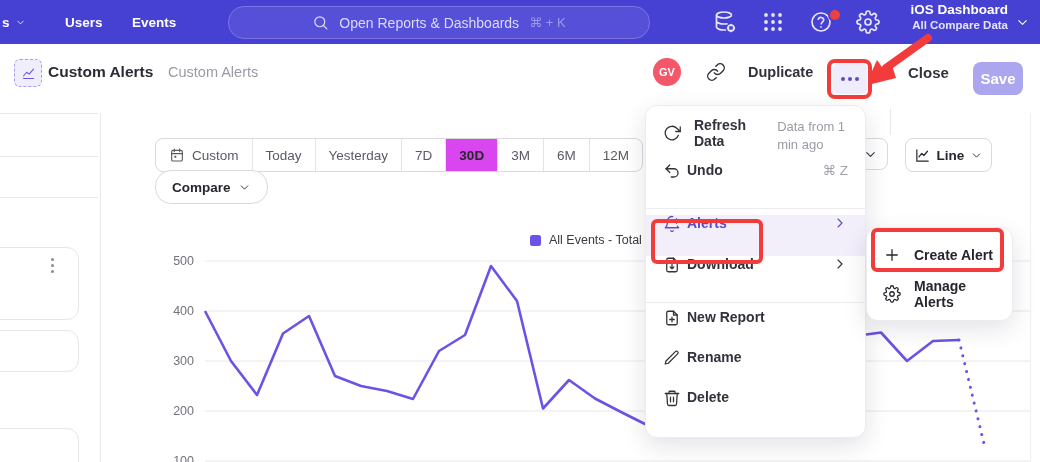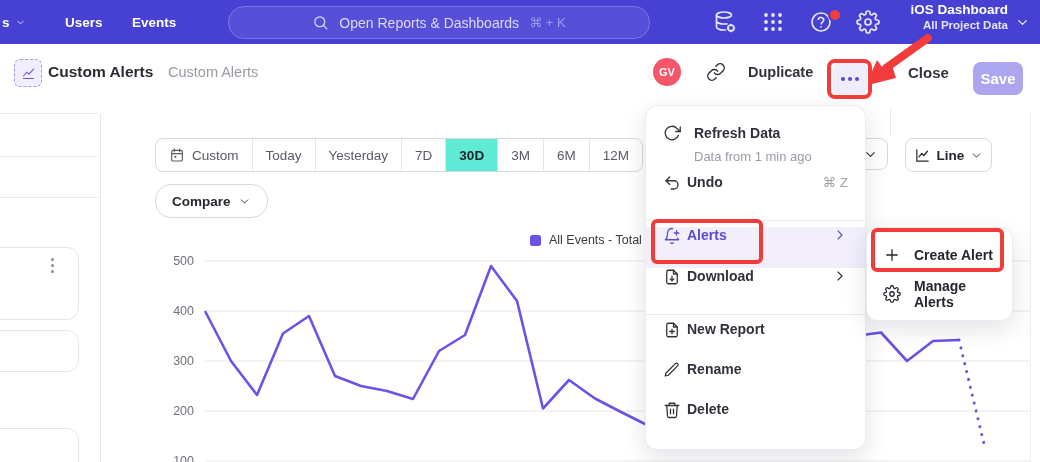--- a/index.html
+++ b/index.html
@@ -59,48 +59,48 @@
            border-radius:12px;}
   .kebab{position:absolute;left:51px;top:258px;display:flex;flex-direction:column;gap:3px;cursor:pointer;}
   .kebab i{width:3px;height:3px;border-radius:50%;background:#8A8A94;}
 
   
   .date-control{position:absolute;left:155px;top:138px;height:32px;display:flex;align-items:stretch;
                 background:#fff;border:1px solid #D9D9DE;border-radius:8px;overflow:hidden;}
   .seg{display:flex;align-items:center;gap:7px;padding:0 13px;font-size:13.5px;color:#5A5A64;
        border-left:1px solid #E4E4E8;cursor:pointer;white-space:nowrap;}
   .seg:first-child{border-left:none;}
-  .seg.selected{background:#5eead4;color:#26262E;font-weight:700;}
+  .seg.selected{background:#d946ef;color:#26262E;font-weight:700;}
   .ghost-dd{position:absolute;left:770px;top:138px;width:118px;height:32px;background:#fff;
             border:1px solid #D9D9DE;border-radius:8px;display:flex;align-items:center;
             justify-content:flex-end;padding-right:9px;box-sizing:border-box;color:#32323C;cursor:pointer;}
   .line-btn{position:absolute;left:905px;top:138px;width:85px;height:32px;background:#fff;
             border:1px solid #D9D9DE;border-radius:8px;display:flex;align-items:center;
             justify-content:center;gap:6px;font-size:13.5px;font-weight:700;color:#26262E;cursor:pointer;}
-  .compare-btn{position:absolute;left:155px;top:184px;height:32px;padding:0 16px;background:#fff;
+  .compare-btn{position:absolute;left:155px;top:170px;height:32px;padding:0 16px;background:#fff;
                border:1px solid #D9D9DE;border-radius:16px;display:flex;align-items:center;gap:7px;
                font-size:13.5px;font-weight:700;color:#26262E;cursor:pointer;}
 
   
   #chart-svg{position:absolute;left:0;top:0;z-index:1;}
   .ytick{position:absolute;left:158px;width:36px;text-align:right;font-size:12.5px;color:#71717B;
          height:18px;line-height:18px;}
   .legend{position:absolute;left:530px;top:233px;display:flex;align-items:center;gap:8px;z-index:2;}
   .legend .swatch{width:11px;height:11px;border-radius:2.5px;background:#6C52E6;}
   .legend .lbl{font-size:12.5px;color:#3A3A44;}
   .card-edge{position:absolute;left:1030px;top:113px;width:1px;height:349px;background:#EFEFF2;}
 
   
   .menu{position:absolute;left:645px;top:105px;width:221px;background:#fff;border:1px solid #ECECF0;
         border-radius:12px;box-shadow:0 8px 24px rgba(25,25,55,.12);z-index:10;padding:8px 0;
         box-sizing:border-box;}
   .mi{display:flex;gap:6px;height:40px;padding:0 17px;font-size:14px;
       font-weight:700;color:#32323C;cursor:pointer;}
   .mi .grow{flex:1;}
-  .mi-refresh{height:auto;flex-direction:column;align-items:stretch;gap:0;padding:4px 17px 8px;}
+  .mi-refresh{height:auto;flex-direction:row;align-items:stretch;gap:0;padding:4px 17px 8px;}
   .mi-refresh .row1{display:flex;align-items:center;gap:13px;height:30px;}
   .mi-refresh .sub{padding-left:31px;font-size:13px;font-weight:400;color:#9B9BA5;line-height:18px;}
   .mi .shortcut{font-size:13.5px;font-weight:400;color:#A2A2AC;}
   .menu-div{height:1px;background:#ECECF0;margin:6px 0;}
   .mi.hl{background:#F2EFFB;color:#5B4CCC;height:41px;}
   .mi .chev{width:16px;height:16px;}
   .micon{width:18px;height:18px;flex:none;}
 
   
   .submenu{position:absolute;left:866px;top:227px;width:147px;background:#fff;border:1px solid #ECECF0;
@@ -189,21 +189,21 @@
         <path d="M12 16.8v.2"></path>
       </svg>
     <div class="nav-help-dot"></div>
     <svg class="nav-ic ic" style="left:856px" viewBox="0 0 24 24">
         <circle cx="12" cy="12" r="3"></circle>
         <path d="M19.4 15a1.65 1.65 0 0 0 .33 1.82l.06.06a2 2 0 0 1-2.83 2.83l-.06-.06a1.65 1.65 0 0 0-1.82-.33 1.65 1.65 0 0 0-1 1.51V21a2 2 0 0 1-4 0v-.09A1.65 1.65 0 0 0 9 19.4a1.65 1.65 0 0 0-1.82.33l-.06.06a2 2 0 0 1-2.83-2.83l.06-.06a1.65 1.65 0 0 0 .33-1.82 1.65 1.65 0 0 0-1.51-1H3a2 2 0 0 1 0-4h.09A1.65 1.65 0 0 0 4.6 9a1.65 1.65 0 0 0-.33-1.82l-.06-.06a2 2 0 0 1 2.83-2.83l.06.06a1.65 1.65 0 0 0 1.82.33H9a1.65 1.65 0 0 0 1-1.51V3a2 2 0 0 1 4 0v.09a1.65 1.65 0 0 0 1 1.51 1.65 1.65 0 0 0 1.82-.33l.06-.06a2 2 0 0 1 2.83 2.83l-.06.06a1.65 1.65 0 0 0-.33 1.82V9a1.65 1.65 0 0 0 1.51 1H21a2 2 0 0 1 0 4h-.09a1.65 1.65 0 0 0-1.51 1z"></path>
       </svg>
 
     <div class="nav-project">
       <span class="name">iOS Dashboard</span>
-      <span class="sub">All Project Data</span>
+      <span class="sub">All Compare Data</span>
     </div>
     <svg class="nav-caret ic" viewBox="0 0 24 24">
         <path d="M6 9l6 6 6-6"></path>
       </svg>
   </div>
 
   <div class="header">
     <div class="hdr-iconbox">
       <svg class="ic" width="15" height="15" viewBox="0 0 24 24">
           <path d="M4 16l5-6 4 3 7-8"></path>

